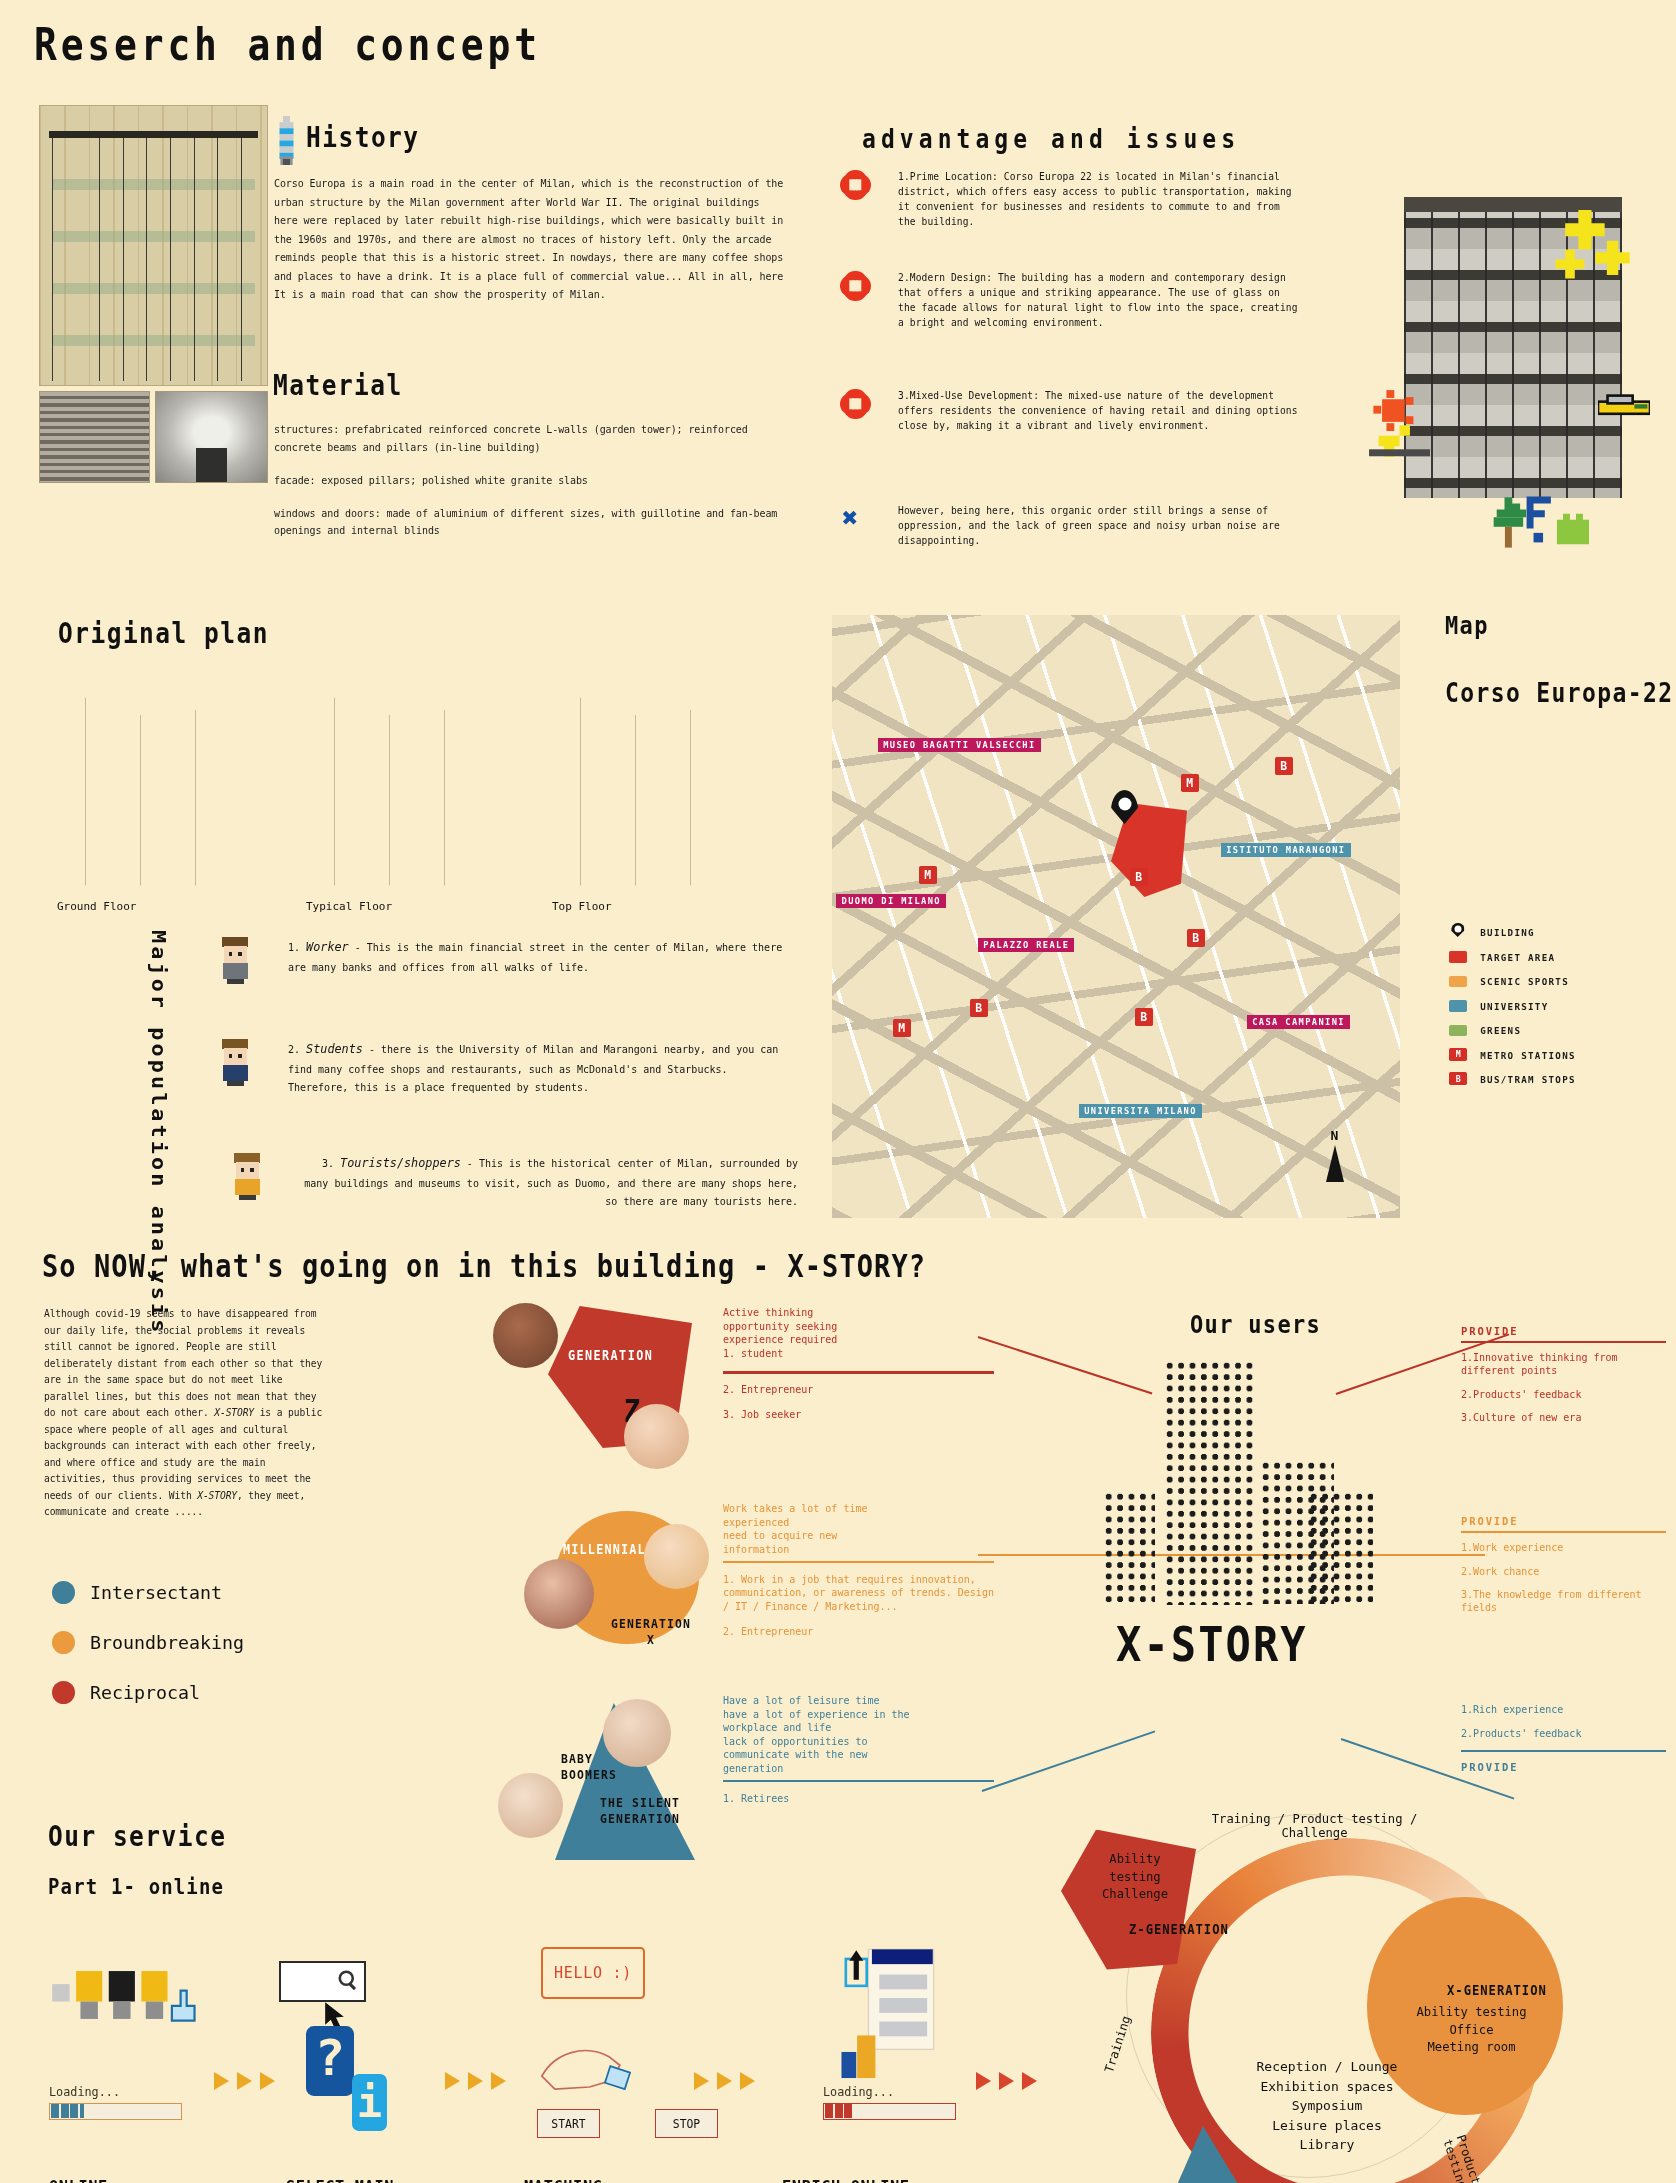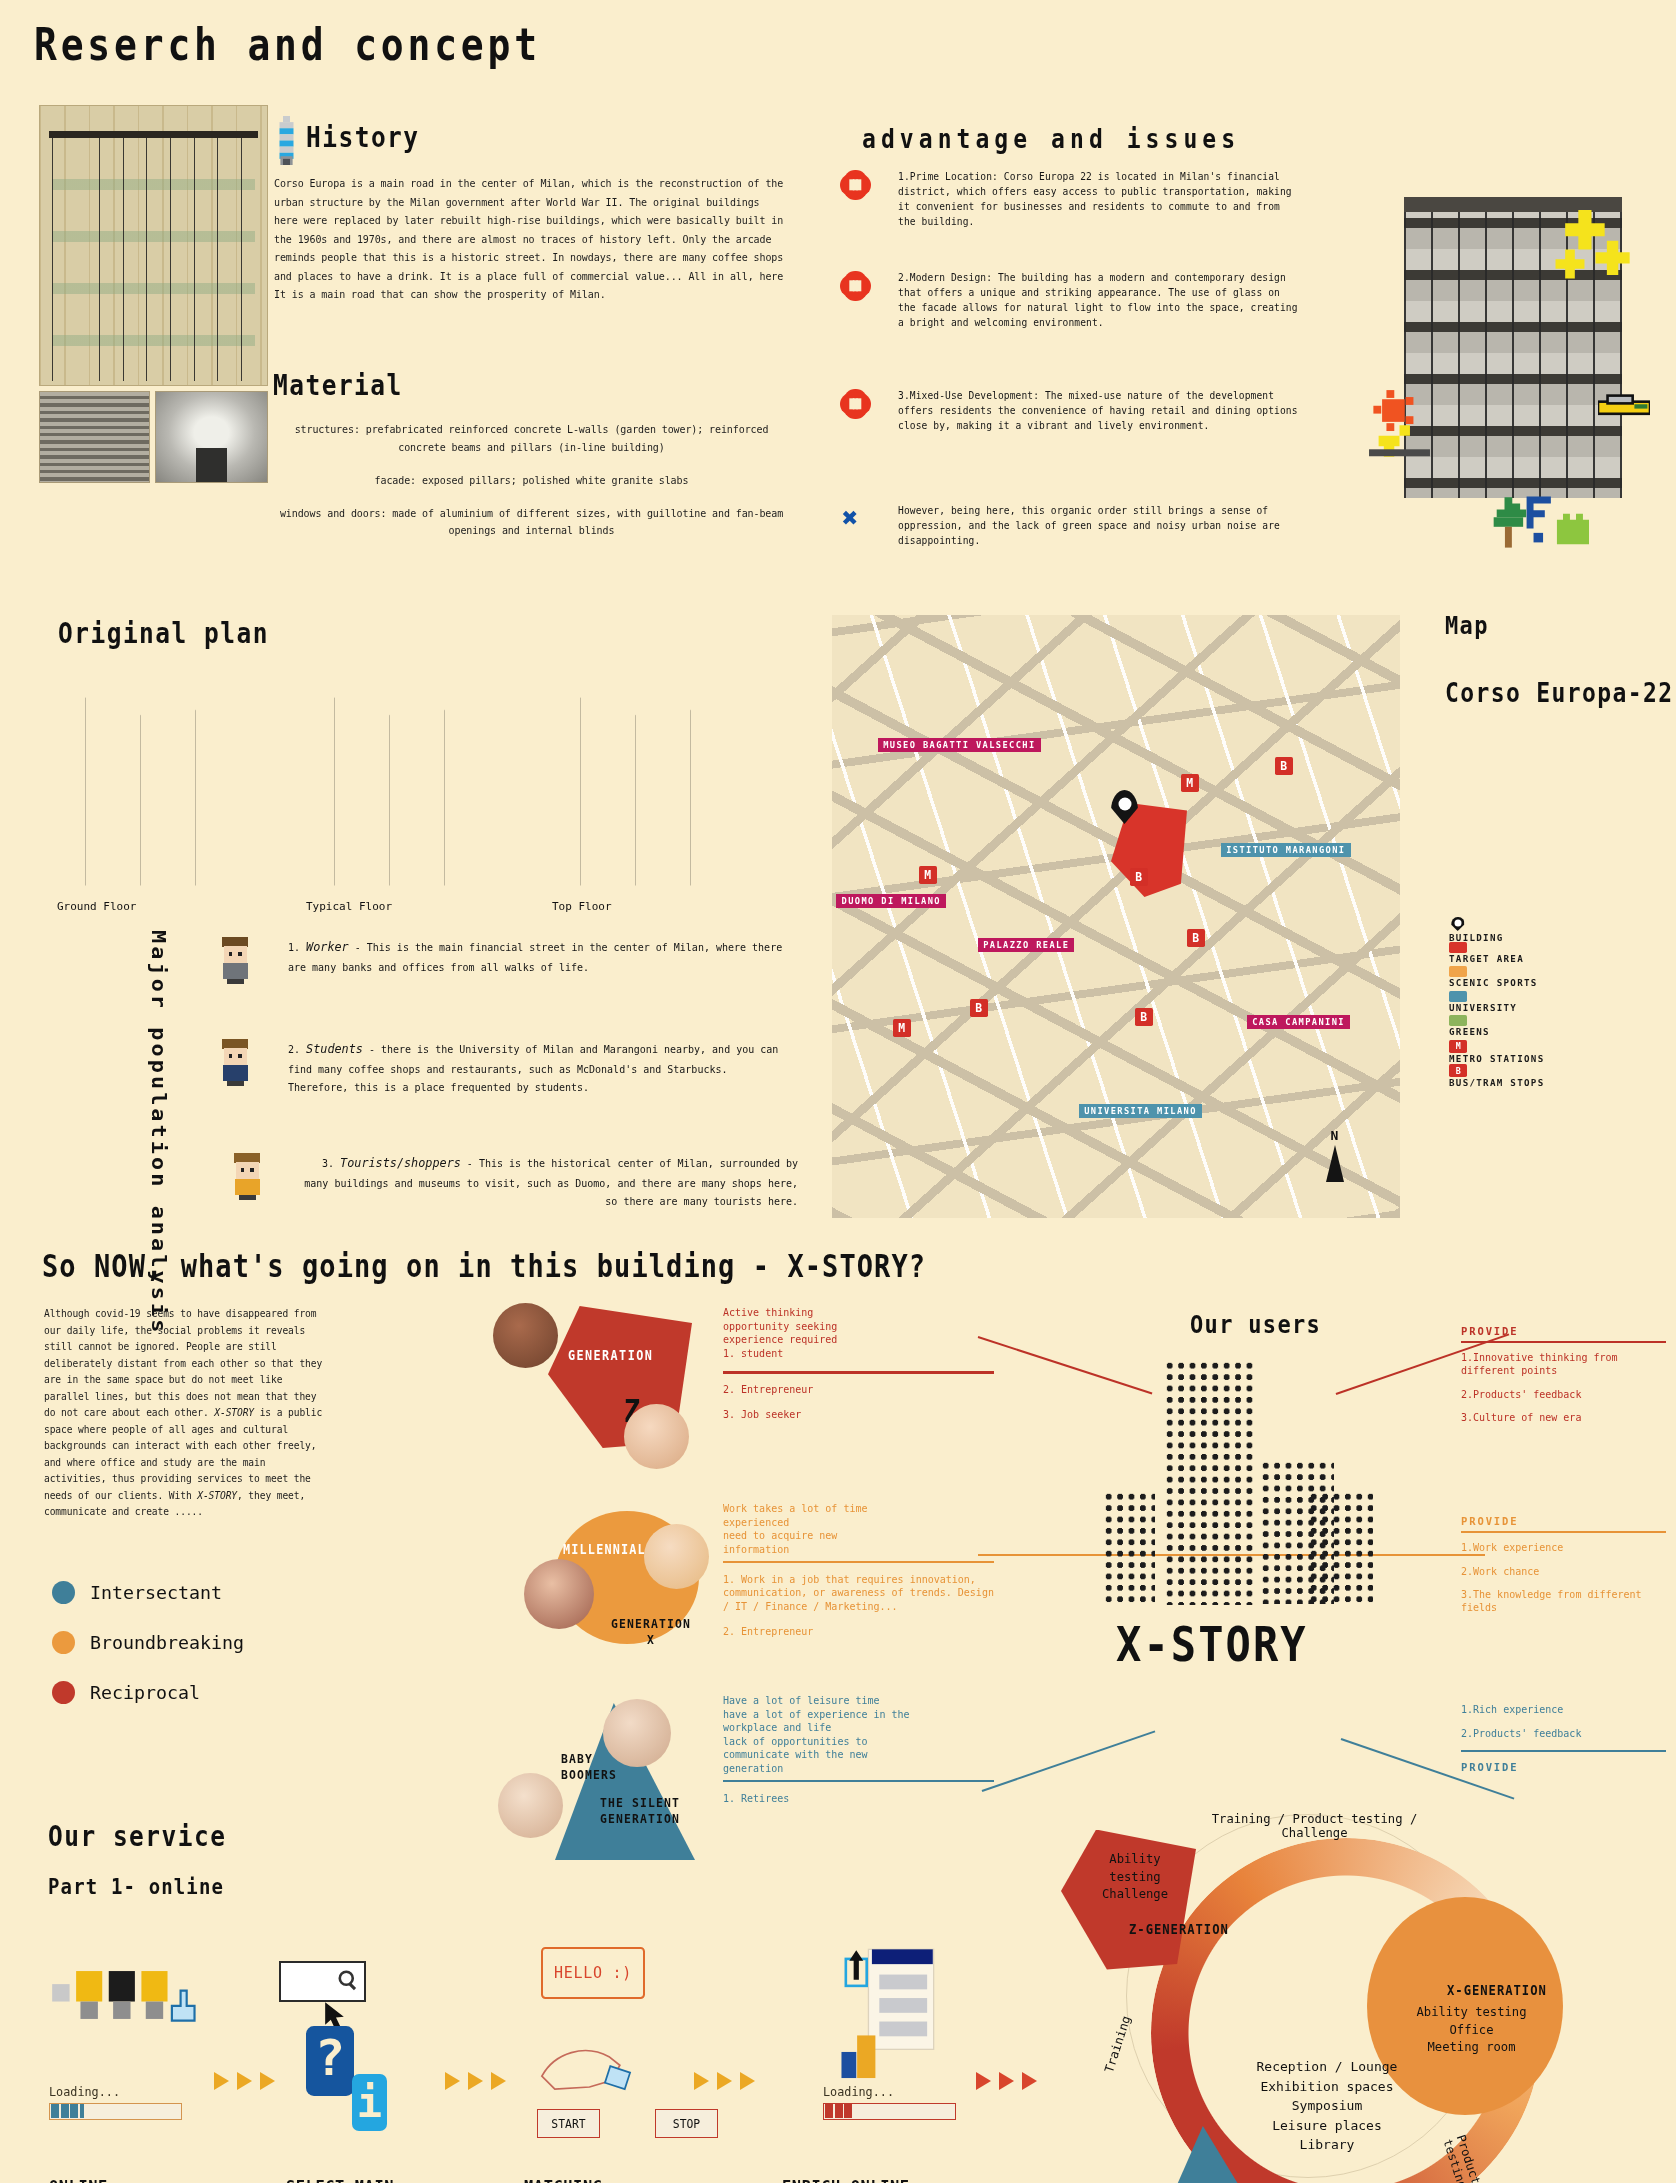--- a/index.html
+++ b/index.html
@@ -48,21 +48,21 @@
   #photo-interior{left:155px;top:391px;width:111px;height:90px;
     background:radial-gradient(ellipse at 50% 45%,#efefe9 0 22%,#b9b8b2 55%,#86857f 100%);
     border:0.4px solid #a99a77;}
   #photo-interior::after{content:"";position:absolute;left:36%;right:36%;bottom:0;top:62%;background:#2f2f2d;}
 
   #history-icon{left:275px;top:116px;width:23px;height:49px;}
   #history-title{left:306px;top:121px;font-size:24.5px;}
   #history-body{left:274px;top:175px;width:515px;}
 
   #material-title{left:273px;top:369px;font-size:24.5px;}
-  #material-body{left:274px;top:421px;width:515px;font-size:10px;line-height:1.75;text-align:center;}
+  #material-body{left:274px;top:421px;width:515px;font-size:10px;line-height:1.75;}
   #material-body p{margin:0 0 15.7px 0;}
 
   
   #adv-title{left:862px;top:124px;font-size:23px;letter-spacing:.22em;}
   .adv-item{position:absolute;width:458px;}
   .adv-item .txt{font-family:"DejaVu Sans Mono", monospace;font-size:9.6px;line-height:1.55;color:#151515;
      letter-spacing:0.1px;margin-left:55px;}
   .gear{position:absolute;left:0;top:2.6px;width:24.5px;height:24.5px;background:#e8341f;
      border-radius:50%;
      box-shadow: 0 -3.9px 0 -0.9px #e8341f, 0 3.9px 0 -0.9px #e8341f, -3.9px 0 0 -0.9px #e8341f, 3.9px 0 0 -0.9px #e8341f;}
@@ -116,21 +116,21 @@
     width:13px;height:13px;border-radius:50%;background:#fff;}
   #compass{position:absolute;left:487px;top:513px;width:31px;height:52px;color:#111;
     font-family:"DejaVu Sans Mono", monospace;font-weight:bold;font-size:13px;text-align:center;}
   #compass .needle{width:0;height:0;margin:1.7px auto 0;border-left:9.6px solid transparent;
     border-right:9.6px solid transparent;border-bottom:37px solid #141414;}
 
   
   #map-title{left:1445px;top:611px;font-size:22px;}
   #map-sub{left:1445px;top:677px;font-size:23px;line-height:1.22;width:205px;}
   #map-legend{left:1449px;top:917px;width:218px;}
-  .leg-row{display:flex;align-items:flex-start;height:21px;margin-bottom:3.5px;flex-direction:column;}
+  .leg-row{display:flex;align-items:flex-end;height:21px;margin-bottom:3.5px;}
   .leg-sw{width:18.3px;height:11.4px;border-radius:1.7px;margin-right:13px;flex:0 0 auto;}
   .leg-lbl{font-family:"DejaVu Sans Mono", monospace;font-size:9.2px;font-weight:bold;
     letter-spacing:.14em;color:#1a1a1a;}
   .leg-pin{width:18.3px;height:15px;margin-right:13px;position:relative;flex:0 0 auto;}
   .leg-pin i{position:absolute;left:1.7px;top:0;width:14px;height:14px;background:#111;
     border-radius:50% 50% 50% 50%/60% 60% 45% 45%;clip-path:polygon(50% 100%,4% 55%,4% 0,96% 0,96% 55%);}
   .leg-pin i::after{content:"";position:absolute;left:50%;top:40%;transform:translate(-50%,-50%);
     width:7px;height:7px;border-radius:50%;background:#fff;}
   .leg-badge{width:18.3px;height:13px;background:#d32f27;color:#fff;font-weight:bold;font-size:8.3px;
     display:flex;align-items:center;justify-content:center;border-radius:1.7px;margin-right:13px;flex:0 0 auto;

